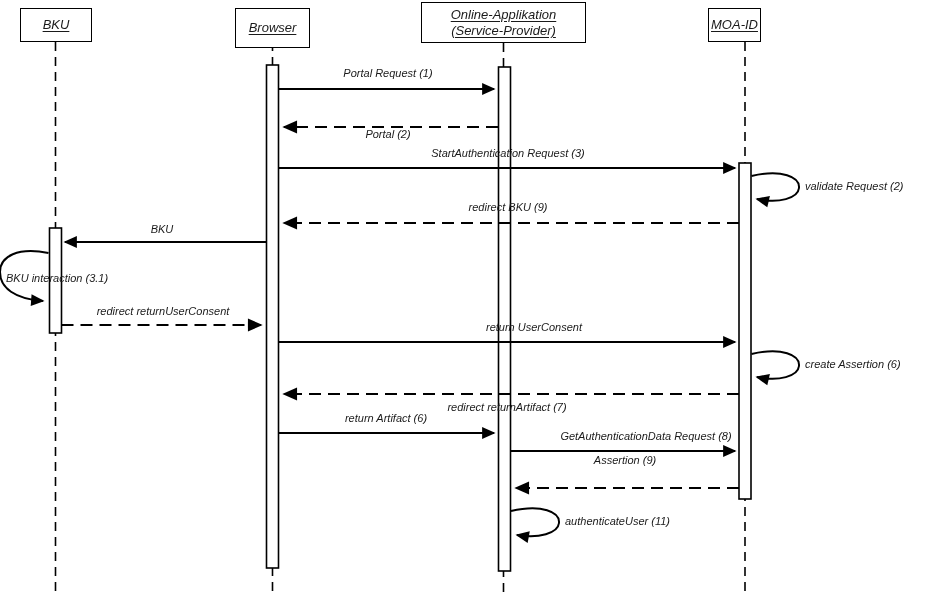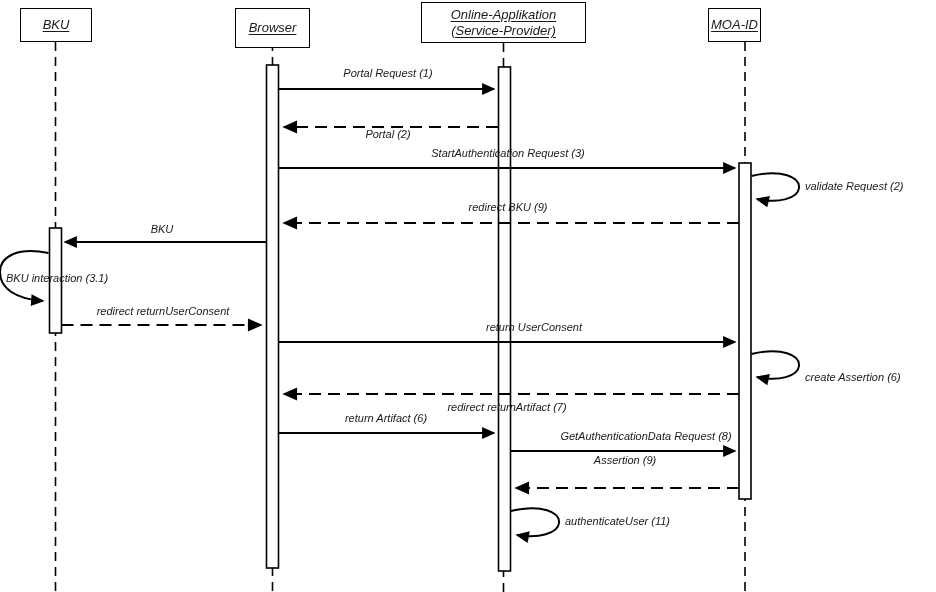--- a/index.html
+++ b/index.html
@@ -43,21 +43,21 @@
   .centered { transform: translateX(-50%); }
   .l0  { left: 388px; top: 66px; }
   .l1  { left: 388px; top: 103px; margin-top: 24px; }
   .l2  { left: 508px; top: 146px; }
   .l3  { left: 805px; top: 179px; }
   .l4  { left: 508px; top: 200px; }
   .l5  { left: 162px; top: 222px; }
   .l6  { left: 6px;   top: 271px; }
   .l7  { left: 163px; top: 304px; }
   .l8  { left: 527px; top: 320px; margin-left: 7px; }
-  .l9  { left: 805px; top: 370px; }
+  .l9  { left: 805px; top: 357px; }
   .l10 { left: 507px; top: 370px; margin-top: 30px; }
   .l11 { left: 386px; top: 411px; }
   .l12 { left: 623px; top: 429px; margin-left: 23px; }
   .l13 { left: 625px; top: 453px; }
   .l14 { left: 565px; top: 514px; }
 </style>
 </head>
 <body>
 
 <div class="stage">

